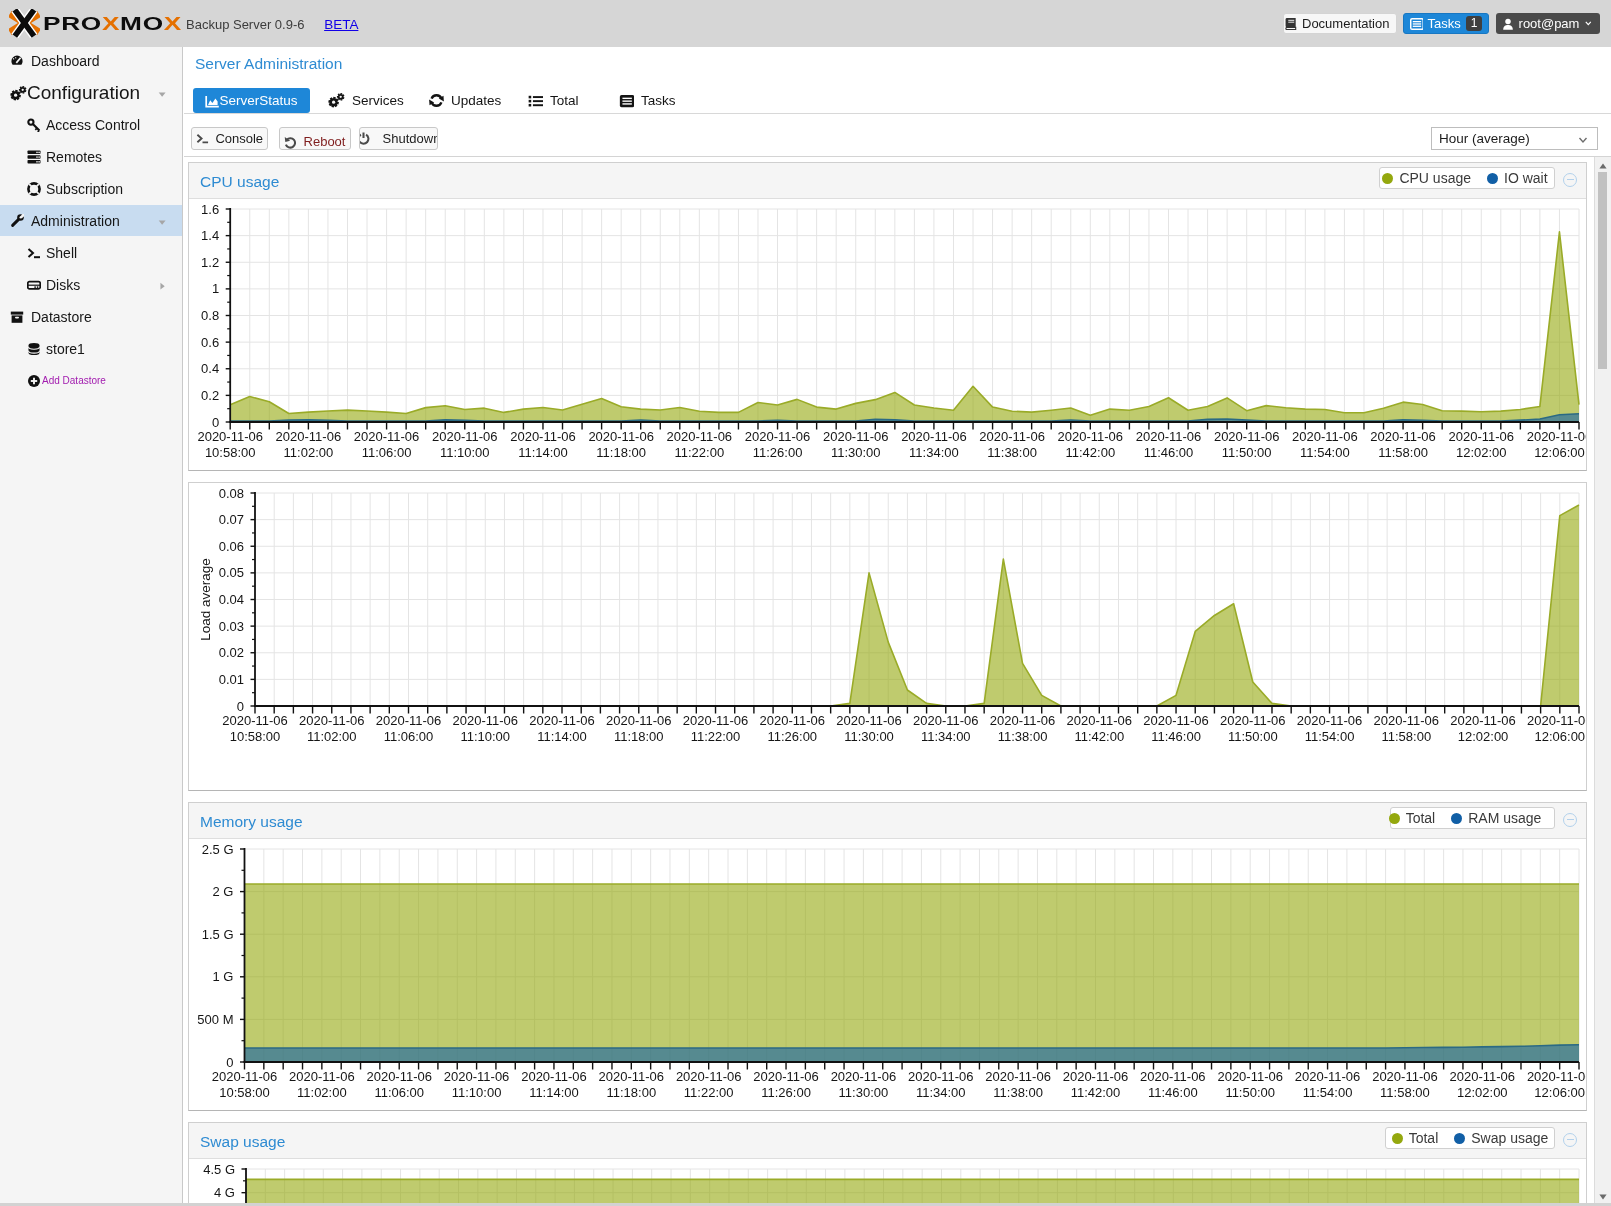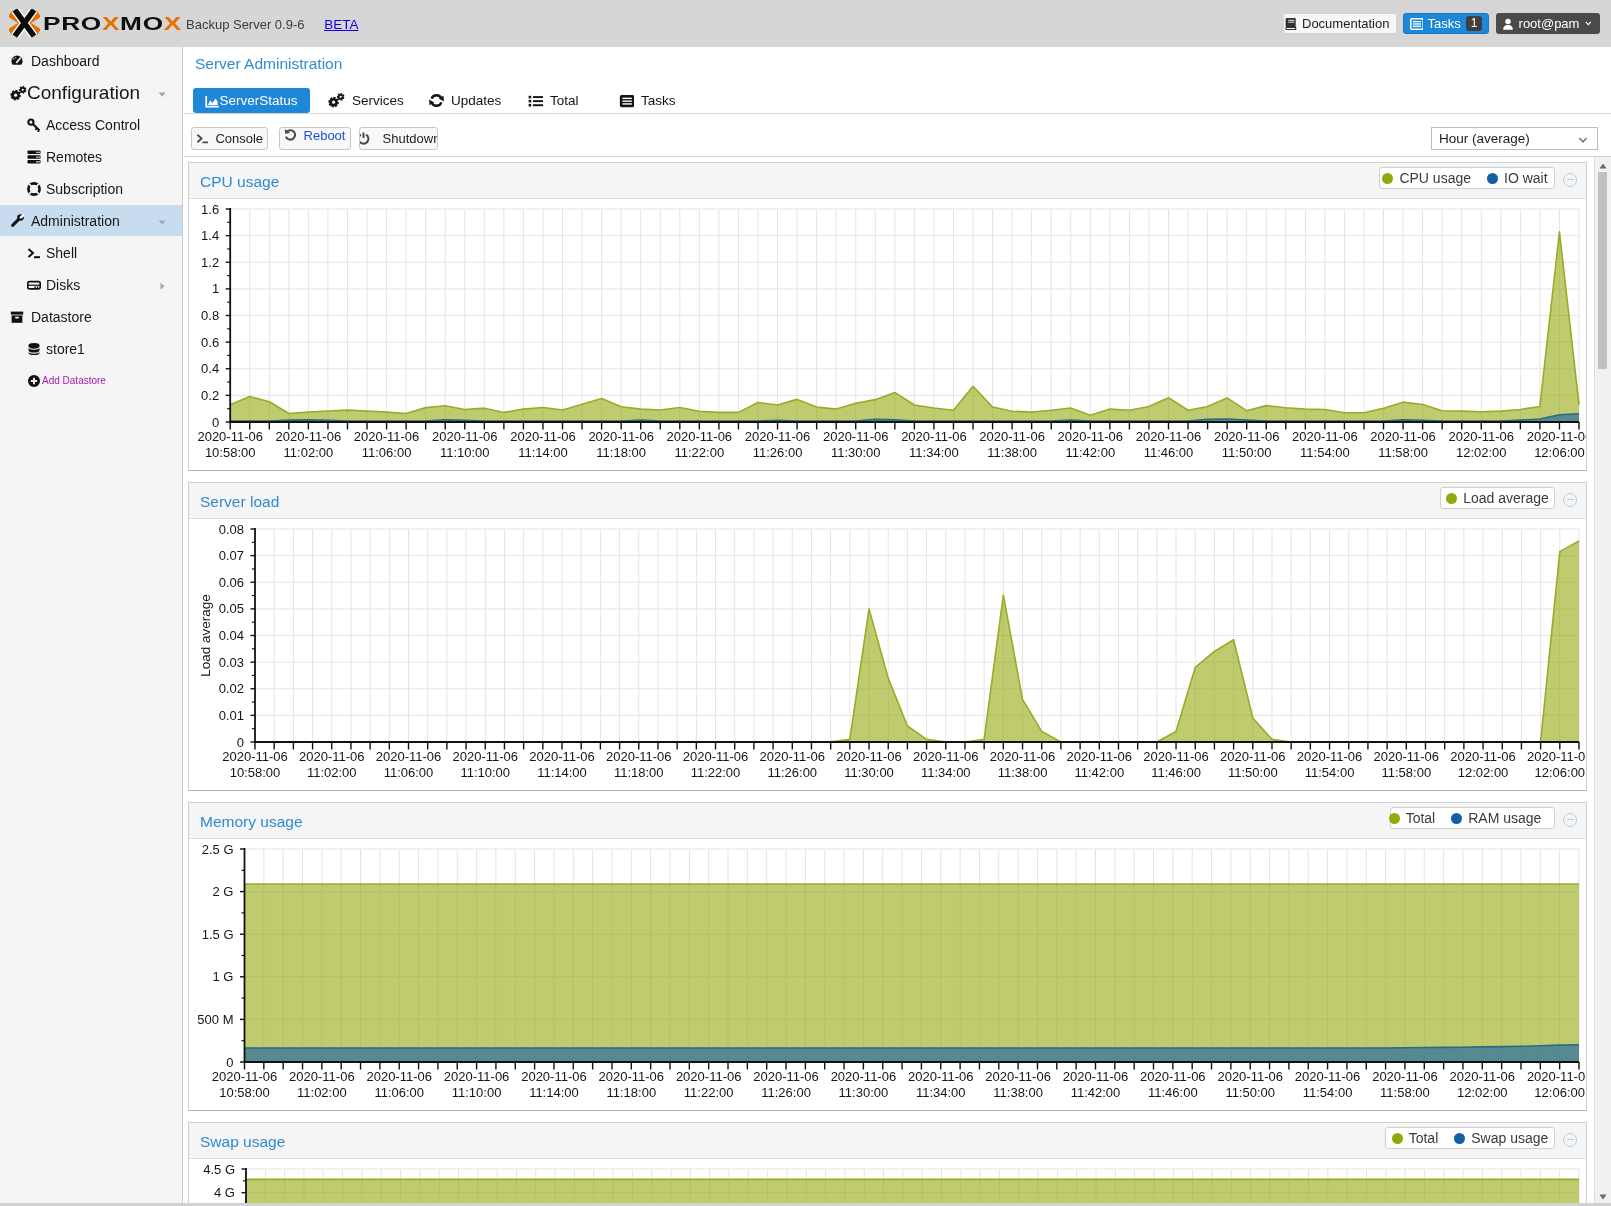--- a/index.html
+++ b/index.html
@@ -219,21 +219,21 @@
     <span>Tasks</span>
   </div>
 <div class="abs" style="left:184px;top:113px;width:1427px;height:1px;background:#d8d8d8"></div>
 <div class="abs" style="left:191px;top:126.7px;width:77px;height:23px;background:#f8f8f8;border:1px solid #c8c8c8;border-radius:3px;color:#1c1c1c;font-size:13px;display:flex;align-items:center;justify-content:center;gap:6.5px;overflow:hidden">
     <svg width="13" height="13" viewBox="0 0 14 14" style="">
       <path d="M1.5 3 L6 7 L1.5 11" fill="none" stroke="#4a4a4a" stroke-width="2"></path>
       <line x1="7" y1="11.2" x2="13" y2="11.2" stroke="#4a4a4a" stroke-width="2"></line>
     </svg>
     <span style="white-space:nowrap">Console</span>
   </div>
-<div class="abs" style="left:278.5px;top:126.7px;width:72.5px;height:23px;background:#f8f8f8;border:1px solid #c8c8c8;border-radius:3px;color:#1d4ed8;font-size:13px;display:flex;align-items:flex-start;justify-content:center;gap:6.5px;overflow:hidden">
+<div class="abs" style="left:278.5px;top:126.7px;width:72.5px;height:23px;background:#f8f8f8;border:1px solid #c8c8c8;border-radius:3px;color:#7f1d1d;font-size:13px;display:flex;align-items:flex-end;justify-content:center;gap:6.5px;overflow:hidden">
     <svg width="13" height="13" viewBox="0 0 14 14" style="">
       <path d="M3.0 4.0 A 5.1 5.1 0 1 1 2.0 9.2" fill="none" stroke="#4a4a4a" stroke-width="2.2"></path>
       <path d="M0.8 1.0 L1.4 6.4 L6.6 5.2 Z" fill="#4a4a4a"></path>
     </svg>
     <span style="white-space:nowrap">Reboot</span>
   </div>
 <div class="abs" style="left:359px;top:126.7px;width:79px;height:23px;background:#f8f8f8;border:1px solid #c8c8c8;border-radius:3px;color:#1c1c1c;font-size:13px;display:flex;align-items:center;justify-content:center;gap:13px;overflow:hidden">
     <svg width="13" height="13" viewBox="0 0 14 14" style="">
       <path d="M4.2 2.8 A 5.3 5.3 0 1 0 9.8 2.8" fill="none" stroke="#4a4a4a" stroke-width="2.2"></path>
       <line x1="7" y1="0.6" x2="7" y2="6.4" stroke="#4a4a4a" stroke-width="2.2"></line>
@@ -472,30 +472,20 @@
         <text x="1214.07" y="242.00" font-size="13" fill="#151515" text-anchor="middle">2020-11-06</text>
         <text x="1214.07" y="258.00" font-size="13" fill="#151515" text-anchor="middle">11:58:00</text>
         <text x="1292.26" y="242.00" font-size="13" fill="#151515" text-anchor="middle">2020-11-06</text>
         <text x="1292.26" y="258.00" font-size="13" fill="#151515" text-anchor="middle">12:02:00</text>
         <text x="1370.45" y="242.00" font-size="13" fill="#151515" text-anchor="middle">2020-11-06</text>
         <text x="1370.45" y="258.00" font-size="13" fill="#151515" text-anchor="middle">12:06:00</text>
       </svg>
     </div>
   </div>
 <div class="abs" style="left:188px;top:482px;width:1399px;height:309px;border:1px solid #cfcfcf;border-bottom-color:#b5b5b5;background:#fff">
-    <div style="height:36px;background:#f5f5f5;border-bottom:1px solid #dedede;position:relative">
-      <div style="position:absolute;left:11px;top:9.5px;font-size:15.5px;color:#2e8bd2">Server load</div>
-      <div style="position:absolute;left:1251px;top:4px;width:115px;height:22px;background:#fff;border:1px solid #d0d0d0;border-radius:3px;font-size:14px;color:#3a3a3a;display:flex;align-items:center;justify-content:center">
-        <span style="display:inline-block;width:11px;height:11px;border-radius:50%;background:#94a80e;margin-right:6px;flex:none"></span>
-        <span style="margin-right:0;white-space:nowrap">Load average</span>
-      </div>
-      <div style="position:absolute;right:9px;top:9.5px;width:14px;height:14px;border:1px solid #b2d1ec;border-radius:50%">
-        <div style="position:absolute;left:2.5px;top:5.6px;width:7px;height:1.2px;background:#b2d1ec"></div>
-      </div>
-    </div>
     <div style="position:relative;width:1397px;height:271px;overflow:hidden">
       <svg width="1397" height="271" viewBox="0 0 1397 271" style="position:absolute;left:0;top:0;font-family:'Liberation Sans',sans-serif">
         <line x1="85.19" y1="10.0" x2="85.19" y2="223.0" stroke="#e4e4e4" stroke-width="1"></line>
         <line x1="104.38" y1="10.0" x2="104.38" y2="223.0" stroke="#e4e4e4" stroke-width="1"></line>
         <line x1="123.57" y1="10.0" x2="123.57" y2="223.0" stroke="#e4e4e4" stroke-width="1"></line>
         <line x1="142.75" y1="10.0" x2="142.75" y2="223.0" stroke="#e4e4e4" stroke-width="1"></line>
         <line x1="161.94" y1="10.0" x2="161.94" y2="223.0" stroke="#e4e4e4" stroke-width="1"></line>
         <line x1="181.13" y1="10.0" x2="181.13" y2="223.0" stroke="#e4e4e4" stroke-width="1"></line>
         <line x1="200.32" y1="10.0" x2="200.32" y2="223.0" stroke="#e4e4e4" stroke-width="1"></line>
         <line x1="219.51" y1="10.0" x2="219.51" y2="223.0" stroke="#e4e4e4" stroke-width="1"></line>

